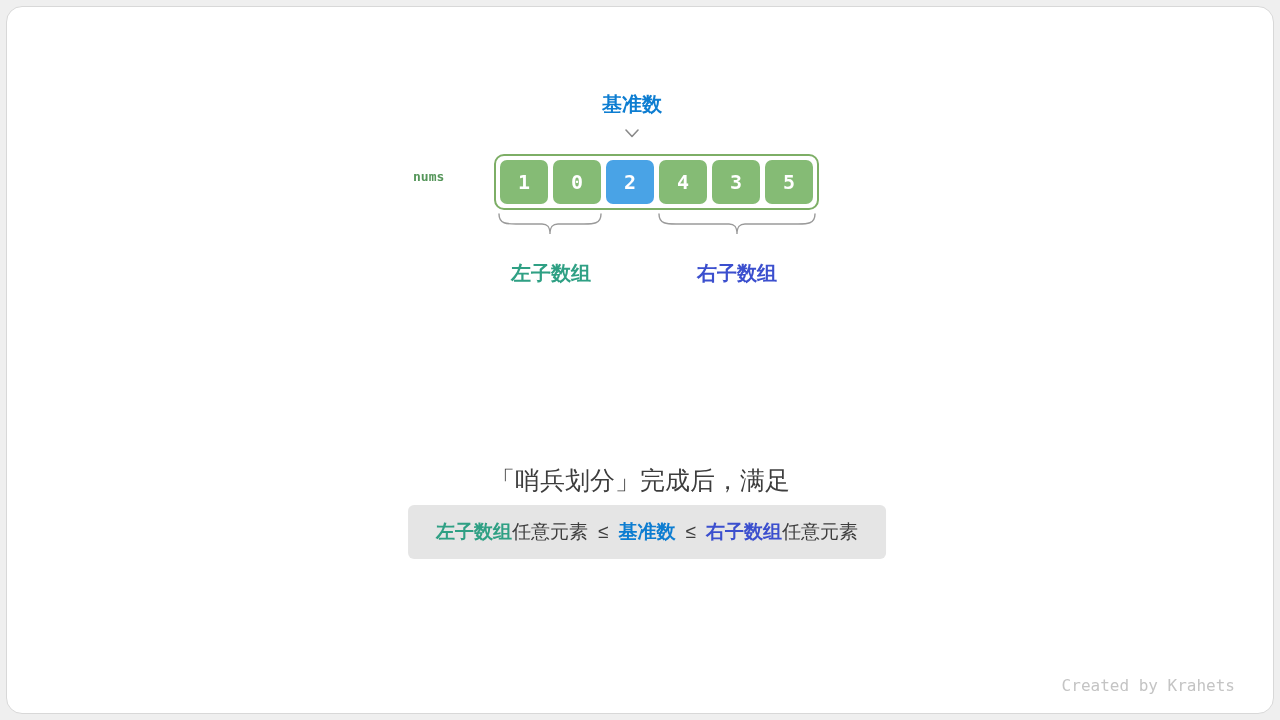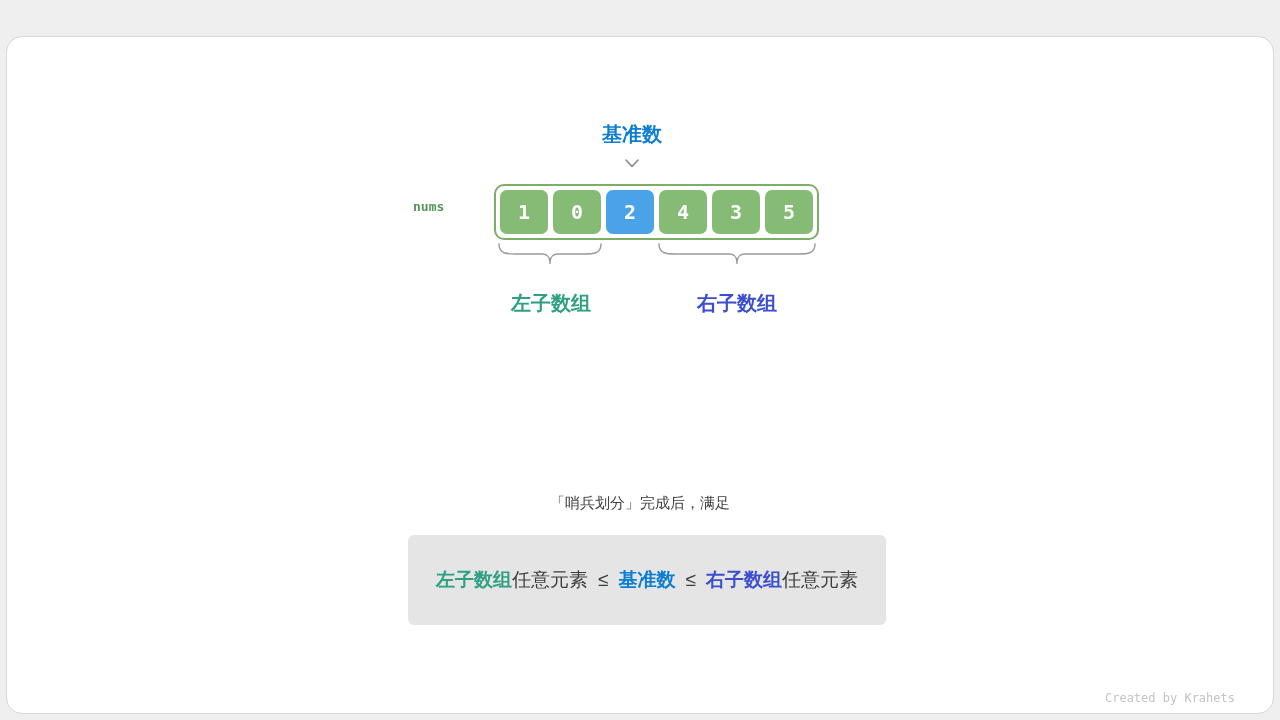--- a/index.html
+++ b/index.html
@@ -9,21 +9,20 @@
     font-family: "Liberation Sans", sans-serif;
     overflow: hidden;
     position: relative;
   }
   .card {
     position: absolute;
     left: 6px; top: 6px; right: 6px; bottom: 6px;
     background: #ffffff;
     border: 1px solid #d8d8d8;
     border-radius: 16px;
-    margin-top: 30px;
   }
   .abs { position: absolute; }
 
   
   .pivot-label {
     left: 625px; top: 84px;
     transform: translateX(-50%);
     color: #0d7dd1;
     font-size: 20px;
     font-weight: bold;
@@ -87,43 +86,43 @@
     font-size: 20px;
     font-weight: bold;
     white-space: nowrap;
   }
 
   
   .statement-intro {
     left: 0; right: 0; top: 457px;
     text-align: center;
     color: #3d3d3d;
-    font-size: 15px;
+    font-size: 25px;
   }
   .statement-bar {
     left: 640px; top: 498px;
     transform: translateX(-50%);
     background: #e5e5e5;
     border-radius: 6px;
-    padding: 32px 28px;
+    padding: 14px 28px;
     font-size: 19px;
     color: #3d3d3d;
     white-space: nowrap;
   }
   .statement-bar .c-left  { color: #2fa084; font-weight: bold; }
   .statement-bar .c-pivot { color: #0d7dd1; font-weight: bold; }
   .statement-bar .c-right { color: #3b4fce; font-weight: bold; }
   .statement-bar .sep { margin: 0 10px; }
 
   
   .credit {
-    right: 38px; bottom: 8px;
+    right: 38px; bottom: 18px;
     color: #c4c4c4;
     font-family: "DejaVu Sans Mono", monospace;
-    font-size: 12px;
+    font-size: 16px;
   }
 </style>
 </head>
 <body>
 
 <div class="card">
 
   <div class="abs pivot-label">基准数</div>
 
   <div class="abs pivot-arrow">

